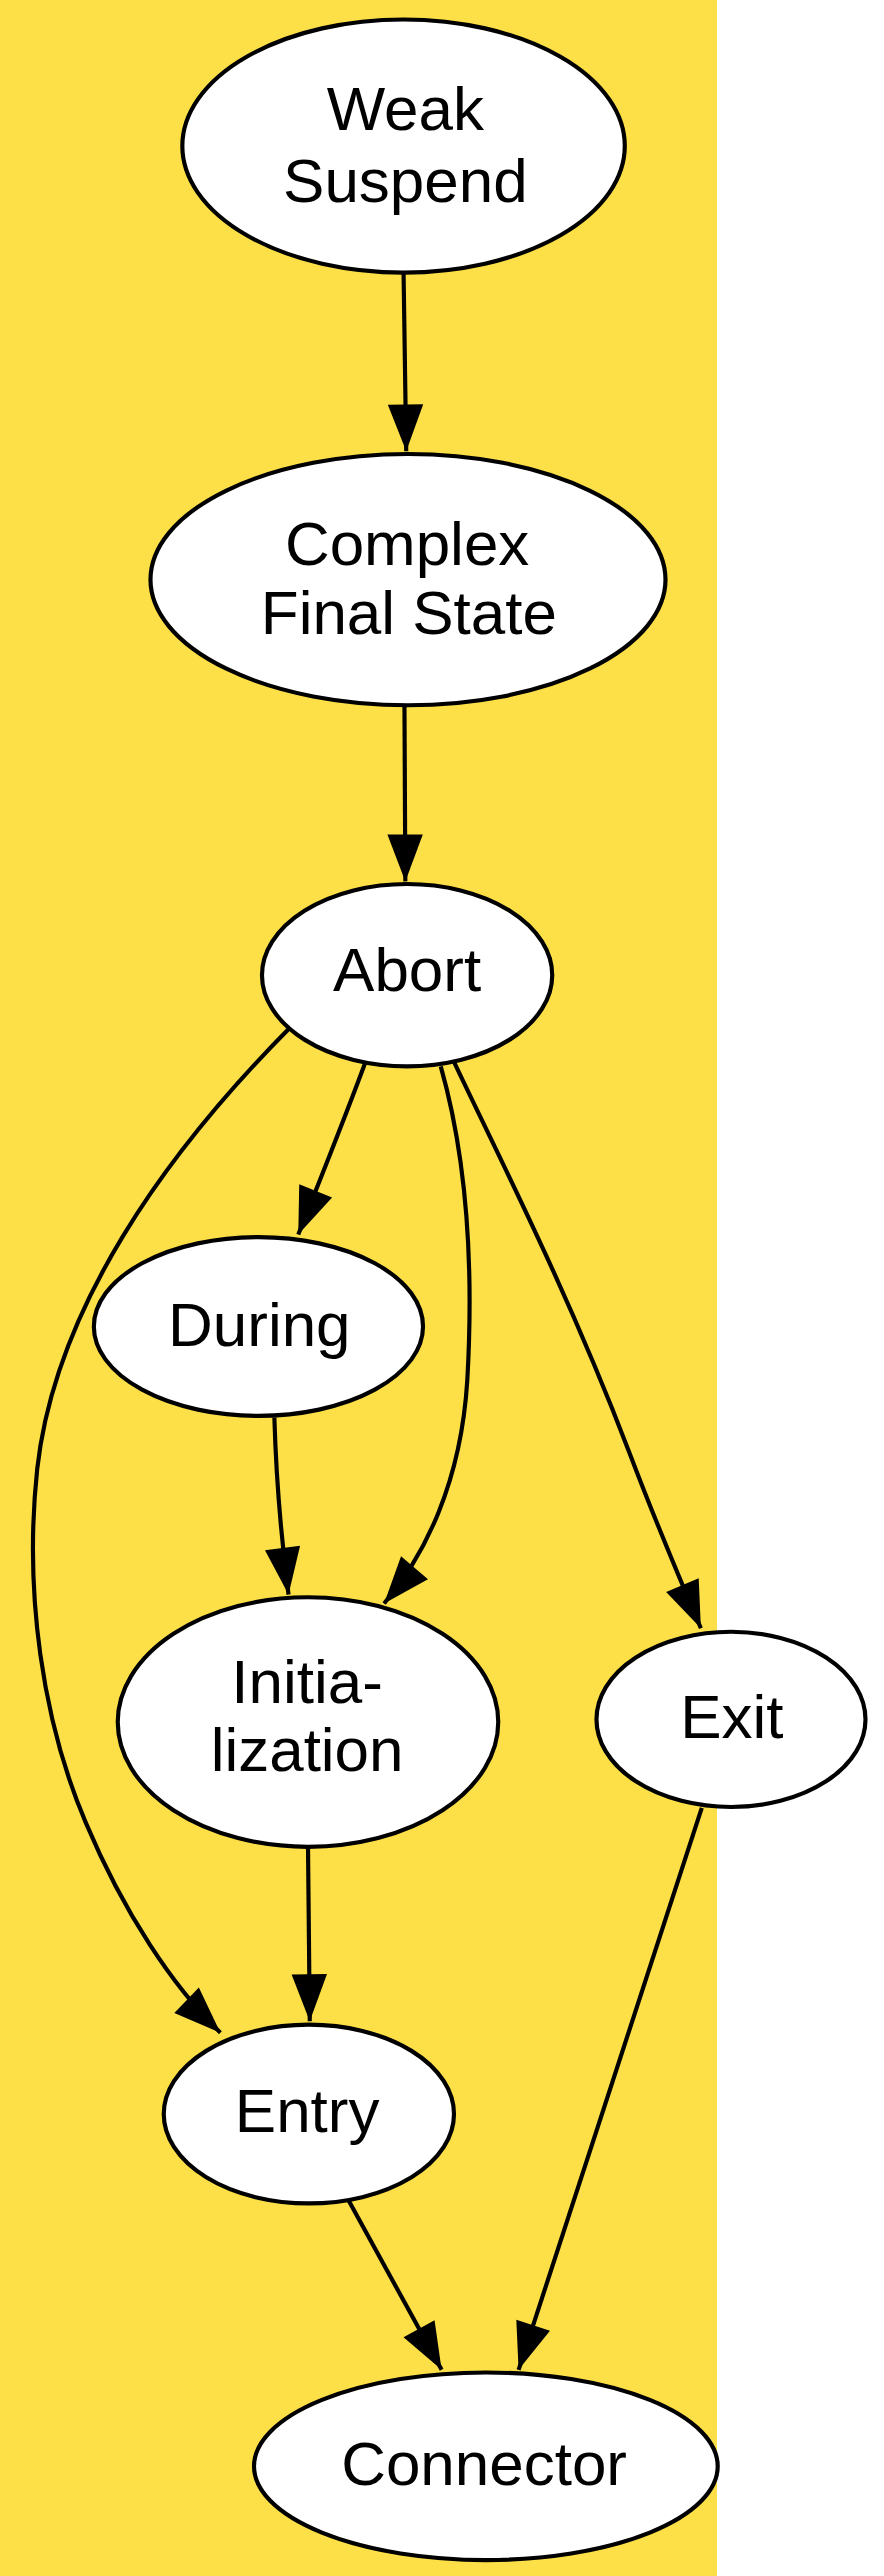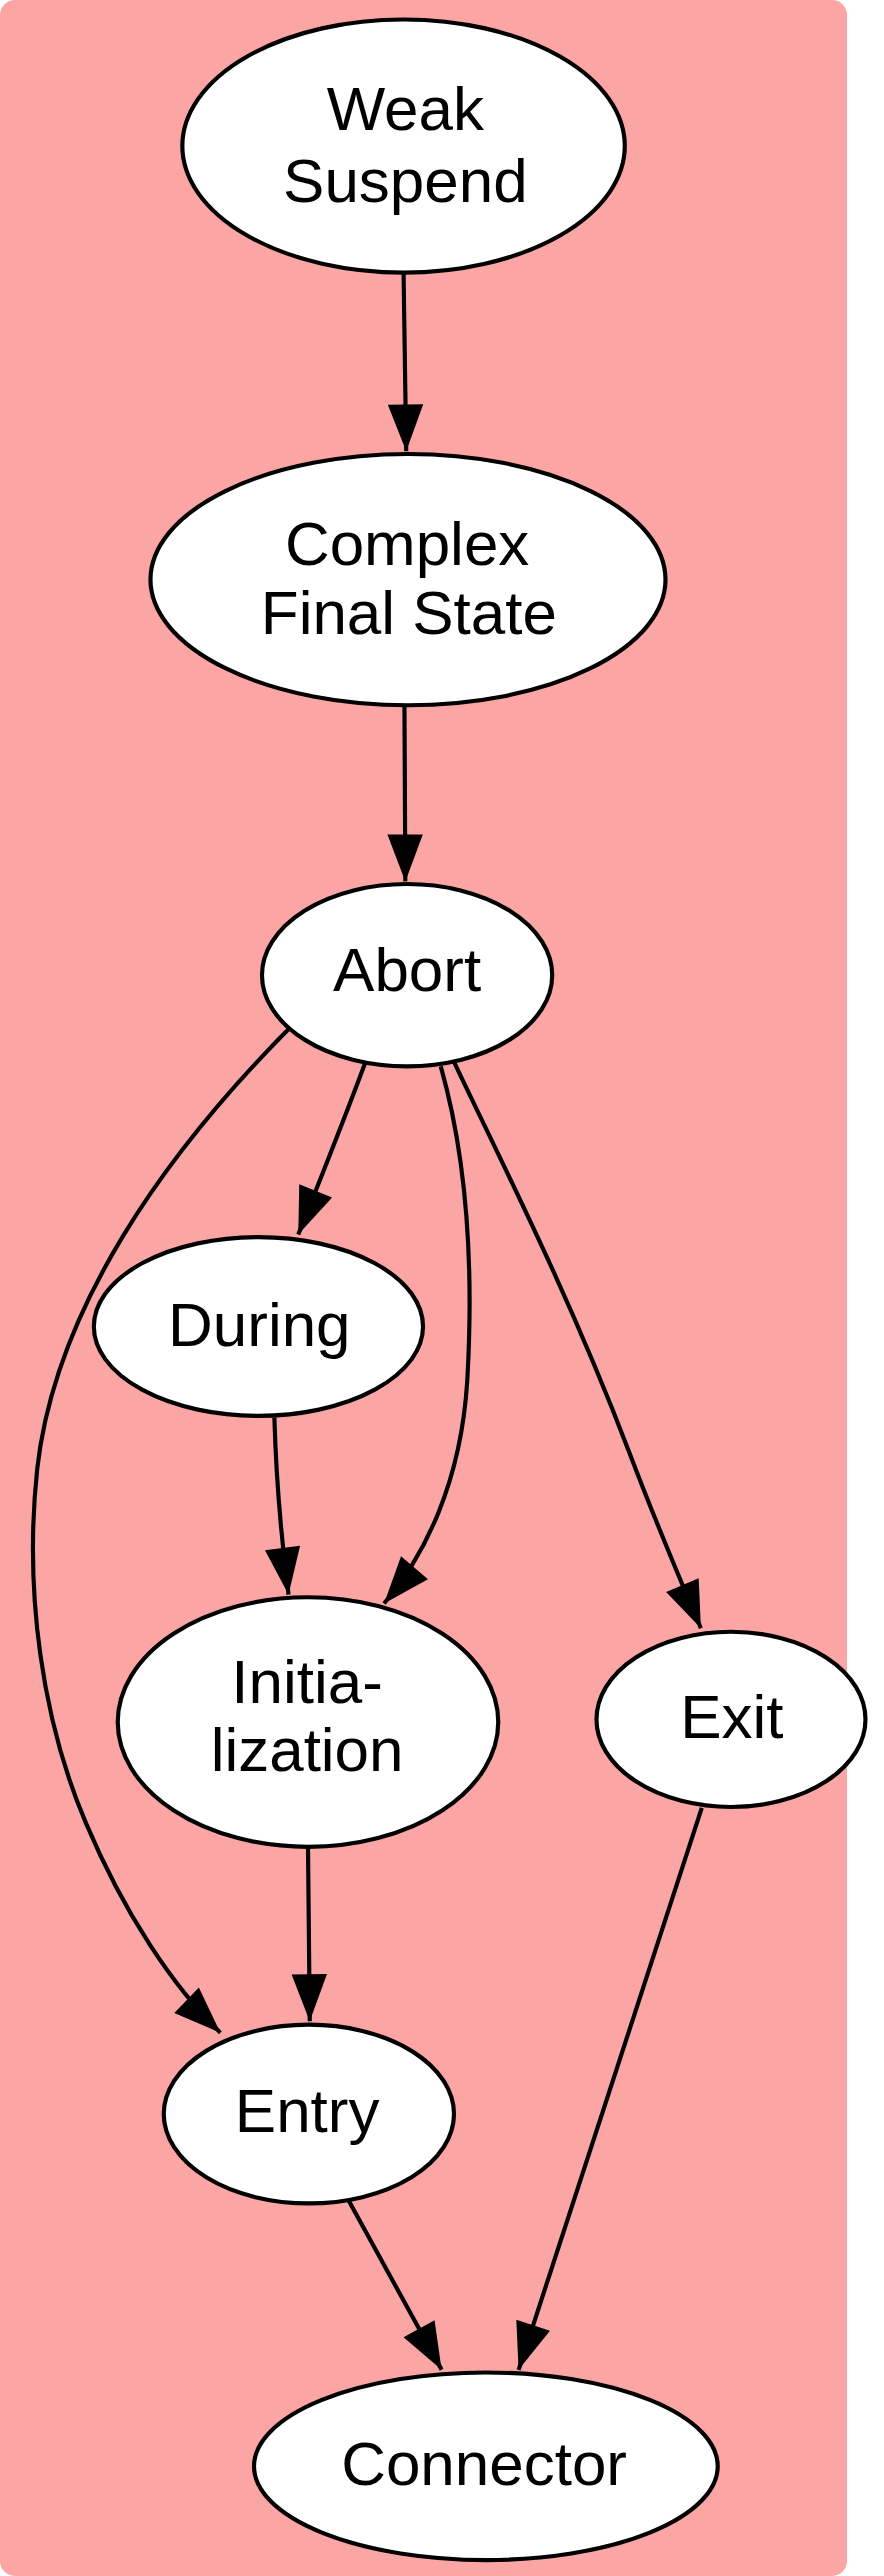--- a/index.html
+++ b/index.html
@@ -1,26 +1,25 @@
 <!DOCTYPE html>
 <html style="font-size:14px"><head>
 <meta charset="utf-8">
 <style>
   html, body {
     margin: 0;
     padding: 0;
     background: #ffffff;
   }
   .canvas {
-    width: 847px;
+    width: 717px;
     height: 2576px;
     position: relative;
-    background: #fca5a5;
+    background: #fde047;
     font-family: "Liberation Sans", sans-serif;
-    border-radius: 15px;
   }
   svg {
     display: block;
     width: 885px;
     height: 2576px;
   }
   .edge {
     fill: none;
     stroke: #000000;
     stroke-width: 4.7;

